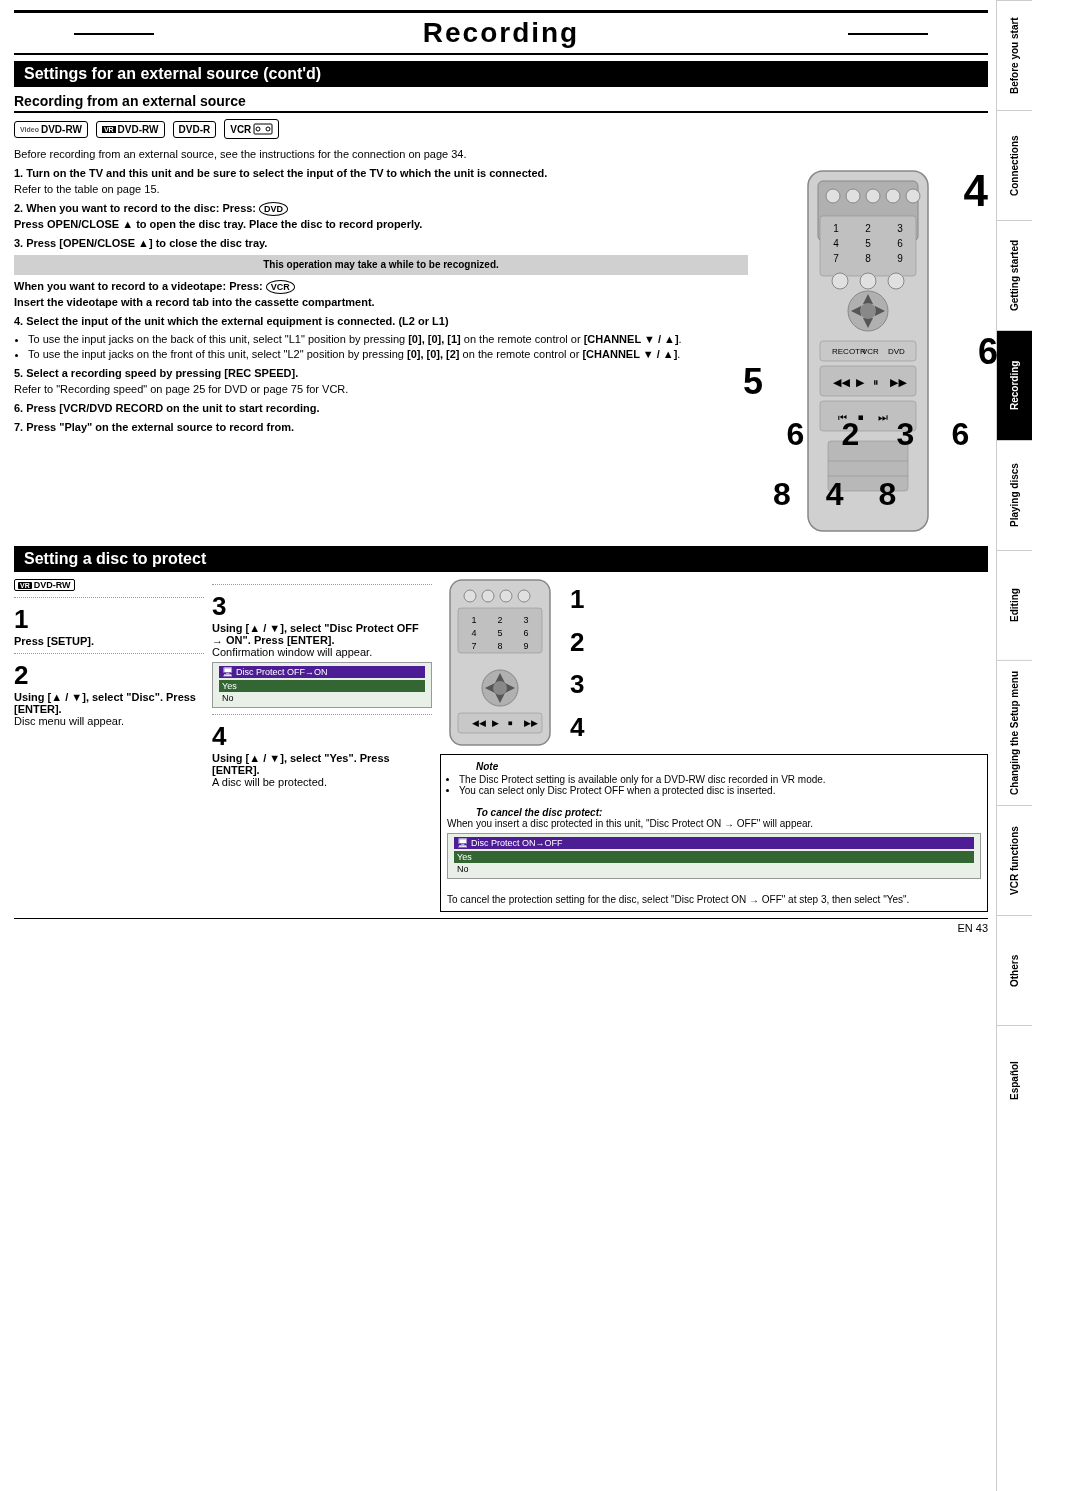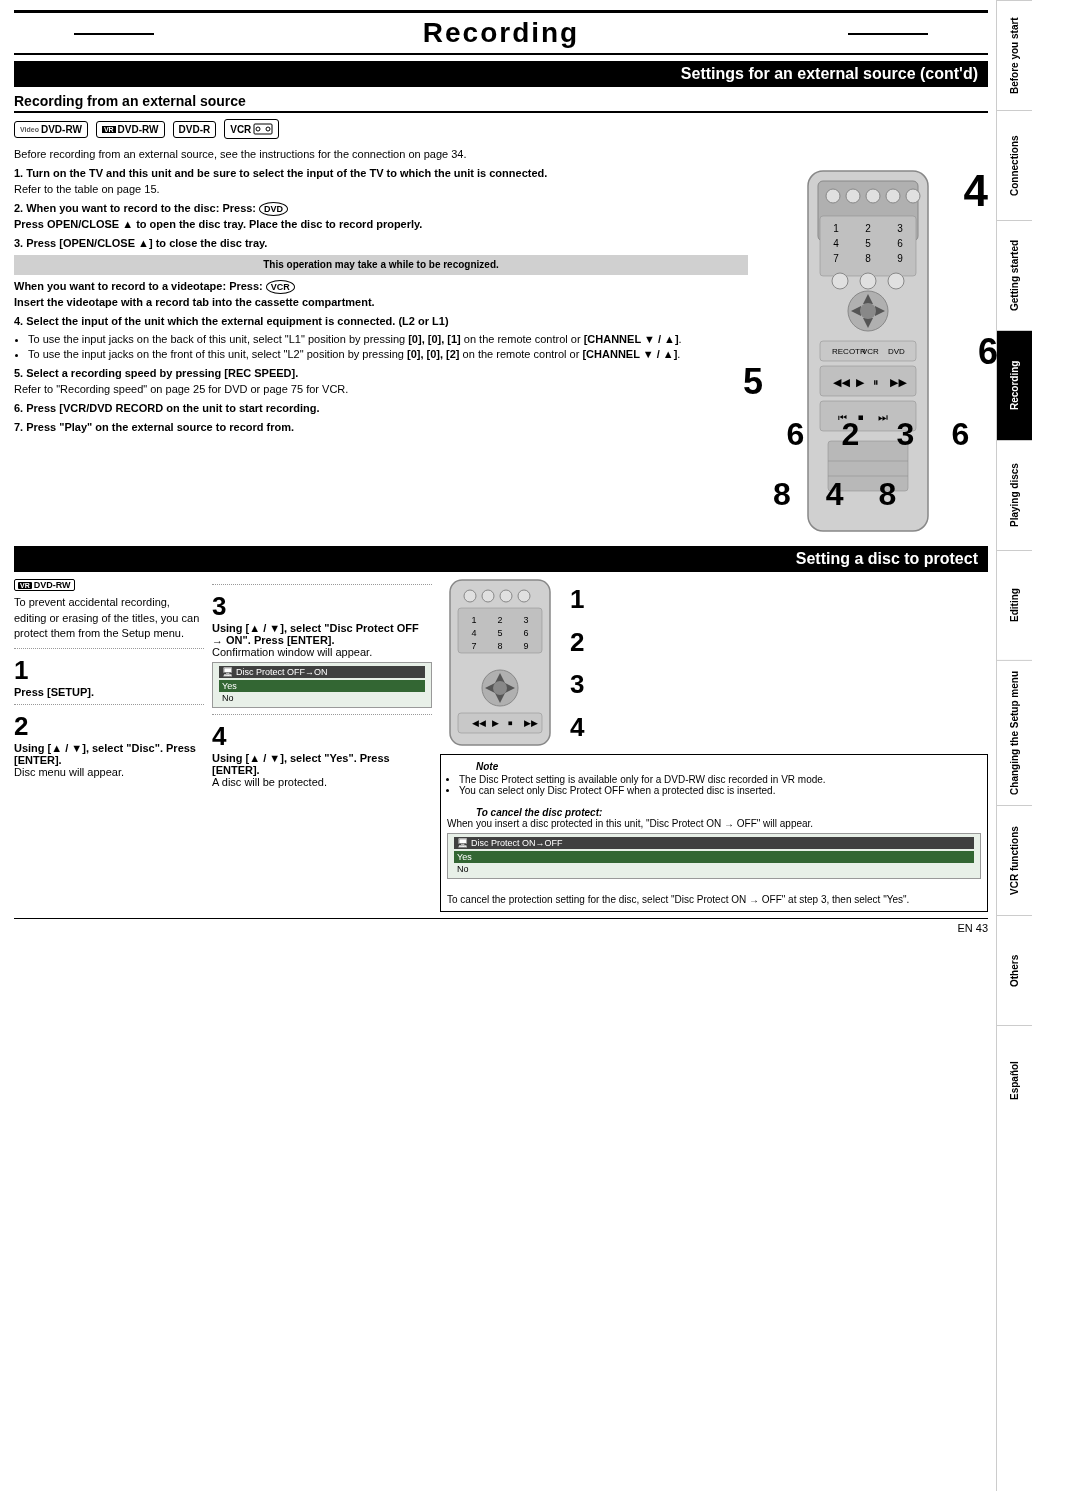--- a/index.html
+++ b/index.html
@@ -73,21 +73,21 @@
     .page-title::after { right: 60px; }
 
     
     .section-header {
       background: #000;
       color: #fff;
       font-size: 16px;
       font-weight: bold;
       padding: 4px 10px;
       margin-bottom: 6px;
-      text-align: right;
+      text-align: left;
     }
 
     .subsection-header {
       font-size: 14px;
       font-weight: bold;
       border-bottom: 2px solid #000;
       margin-bottom: 6px;
       padding-bottom: 2px;
     }
 
@@ -161,21 +161,21 @@
     
     .screen-mockup {
       border: 1.5px solid #999;
       background: #e8f0e8;
       padding: 3px 6px;
       font-size: 9px;
       margin: 4px 0;
       min-width: 120px;
     }
     .screen-mockup .screen-title {
-      background: #404040;
+      background: #4c1d95;
       color: #fff;
       font-size: 9px;
       padding: 1px 3px;
       margin-bottom: 2px;
     }
     .screen-mockup .screen-item {
       padding: 1px 3px;
       font-size: 9px;
     }
     .screen-mockup .screen-item.selected {
@@ -406,21 +406,20 @@
 
         <div class="protect-col1">
 
           <div style="margin-bottom:4px;">
             <span class="small-disc-badge">
               <span class="vr-badge">VR</span>
               <span class="dvd-rw-text">DVD-RW</span>
             </span>
           </div>
 
-          <div class="instruction-text">To prevent accidental recording, editing or erasing of the titles, you can protect them from the Setup menu.</div>
 
           <div class="dotted-line"></div>
 
           <div style="margin-bottom:6px;">
             <span class="step-label">1</span><br>
             <b>Press [SETUP].</b>
           </div>
 
           <div class="dotted-line"></div>
 

